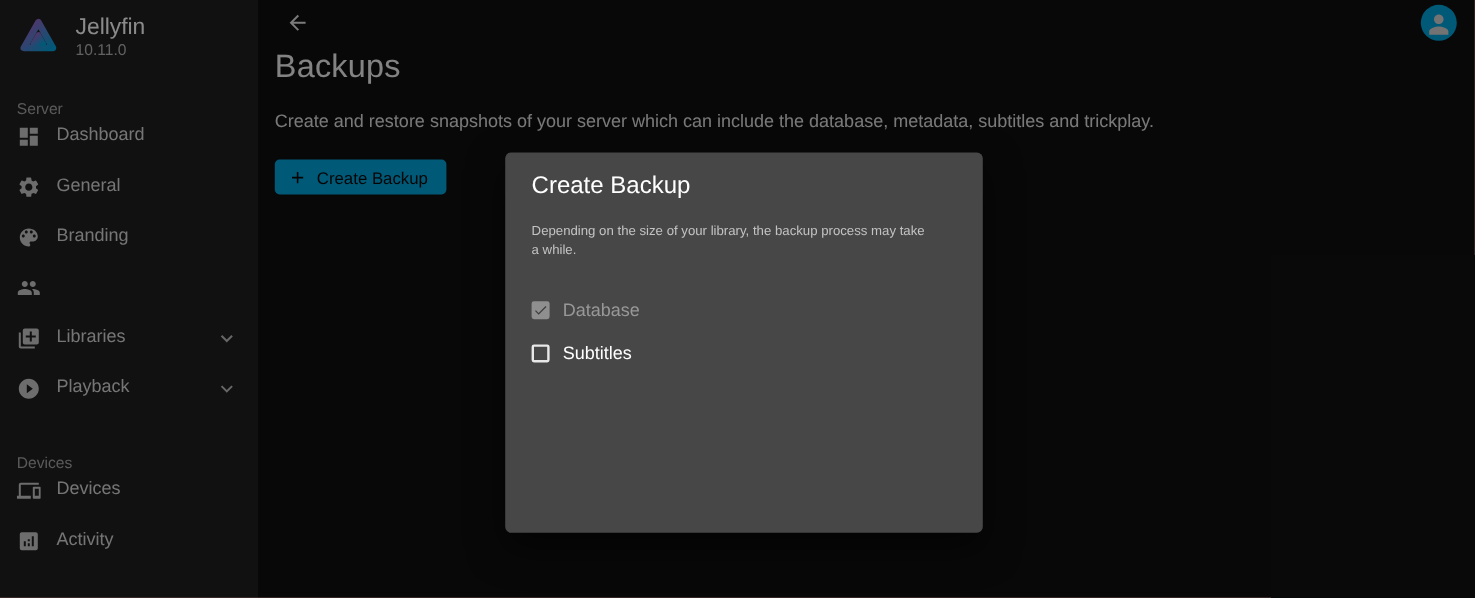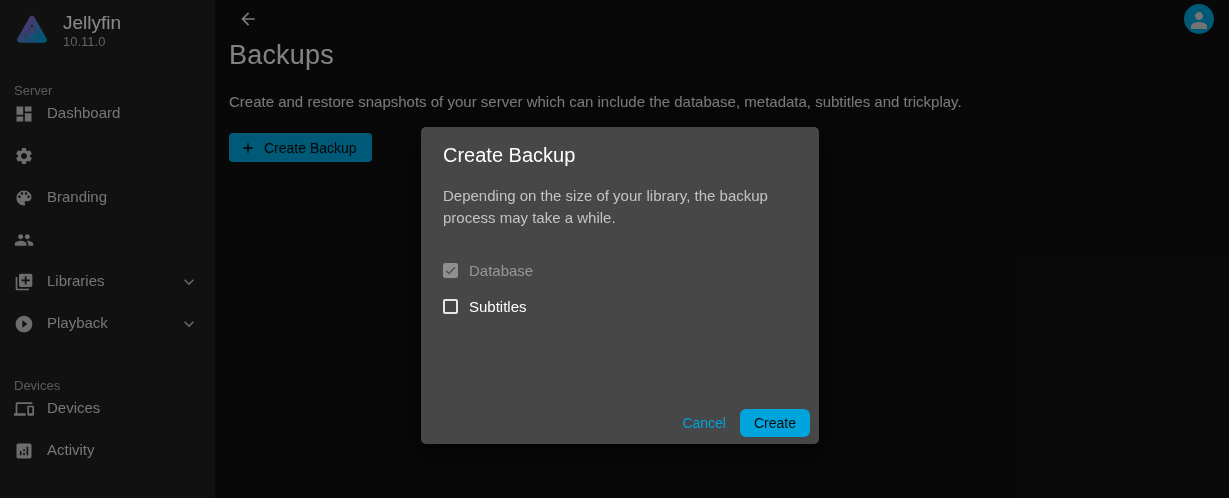--- a/index.html
+++ b/index.html
@@ -43,21 +43,21 @@
                 background:#00a4dc; border:none; cursor:pointer; z-index:2; overflow:hidden;
                 display:flex; align-items:center; justify-content:center; }
   .avatar-btn svg { width:24px; height:24px; fill:#d4d4d4; display:block; margin-top:2px; }
 
   
   .overlay { position:absolute; inset:0; background:rgba(0,0,0,0.46); z-index:5; }
   .dialog { position:absolute; left:421px; top:127px; width:398px; height:317px;
             background:#474747; border-radius:5px; z-index:10;
             box-shadow:0 12px 30px rgba(0,0,0,0.55); }
   .dialog-title { margin:17px 22px 0 22px; font-size:20px; font-weight:500; color:#ffffff; }
-  .dialog-desc { margin:18px 22px 0 22px; font-size:15px; line-height:1.47; color:#c3c3c3;
+  .dialog-desc { margin:18px 22px 0 22px; font-size:11px; line-height:1.47; color:#c3c3c3;
                  max-width:330px; }
   .check-list { margin:23px 22px 0 22px; }
   .check-row { display:flex; align-items:center; height:36px; cursor:pointer; }
   .checkbox { width:15px; height:15px; border:2px solid #e8e8e8; border-radius:2px;
               margin-right:11px; flex:0 0 auto; position:relative; background:transparent; }
   .check-row.disabled { cursor:default; }
   .check-row.disabled .checkbox { background:#8f8f8f; border-color:#8f8f8f; }
   .checkbox svg { position:absolute; left:-1px; top:-1px; width:13px; height:13px; display:none; }
   .check-row.checked .checkbox svg { display:block; }
   .check-label { font-size:15px; color:#ffffff; }
@@ -103,20 +103,21 @@
       </span>
       <span class="nav-label">Dashboard</span>
     </div>
 
     <div class="nav-item">
       <span class="nav-icon">
         <svg viewBox="0 0 24 24">
             <path d="M19.14 12.94c.04-.3.06-.61.06-.94 0-.32-.02-.64-.07-.94l2.03-1.58a.49.49 0 0 0 .12-.61l-1.92-3.32a.488.488 0 0 0-.59-.22l-2.39.96c-.5-.38-1.03-.7-1.62-.94l-.36-2.54a.468.468 0 0 0-.48-.41h-3.84c-.24 0-.43.17-.47.41l-.36 2.54c-.59.24-1.13.57-1.62.94l-2.39-.96c-.22-.08-.47 0-.59.22L2.74 8.87c-.12.21-.08.47.12.61l2.03 1.58c-.05.3-.09.63-.09.94s.02.64.07.94l-2.03 1.58a.49.49 0 0 0-.12.61l1.92 3.32c.12.22.37.29.59.22l2.39-.96c.5.38 1.03.7 1.62.94l.36 2.54c.05.24.24.41.48.41h3.84c.24 0 .44-.17.47-.41l.36-2.54c.59-.24 1.13-.56 1.62-.94l2.39.96c.22.08.47 0 .59-.22l1.92-3.32c.12-.22.07-.47-.12-.61l-2.01-1.58zM12 15.6c-1.98 0-3.6-1.62-3.6-3.6s1.62-3.6 3.6-3.6 3.6 1.62 3.6 3.6-1.62 3.6-3.6 3.6z"></path>
           </svg>
       </span>
+      <span class="nav-label">General</span>
     </div>
 
     <div class="nav-item">
       <span class="nav-icon">
         <svg viewBox="0 0 24 24">
             <path d="M12 3c-4.97 0-9 4.03-9 9s4.03 9 9 9c.83 0 1.5-.67 1.5-1.5 0-.39-.15-.74-.39-1.01-.23-.26-.38-.61-.38-.99 0-.83.67-1.5 1.5-1.5H16c2.76 0 5-2.24 5-5 0-4.42-4.03-8-9-8zm-5.5 9c-.83 0-1.5-.67-1.5-1.5S5.67 9 6.5 9 8 9.67 8 10.5 7.33 12 6.5 12zm3-4C8.67 8 8 7.33 8 6.5S8.67 5 9.5 5s1.5.67 1.5 1.5S10.33 8 9.5 8zm5 0c-.83 0-1.5-.67-1.5-1.5S13.67 5 14.5 5s1.5.67 1.5 1.5S15.33 8 14.5 8zm3 4c-.83 0-1.5-.67-1.5-1.5S16.67 9 17.5 9s1.5.67 1.5 1.5-.67 1.5-1.5 1.5z"></path>
           </svg>
       </span>
       <span class="nav-label">Branding</span>
     </div>
@@ -216,19 +217,15 @@
             </svg>
         </span>
         <span class="check-label">Database</span>
       </div>
       <div class="check-row" aria-checked="false">
         <span class="checkbox"></span>
         <span class="check-label">Subtitles</span>
       </div>
     </div>
 
-    <div class="dialog-footer">
-      <button class="cancel-btn">Cancel</button>
-      <button class="create-btn">Create</button>
-    </div>
   </div>
 
 </div>
 
 </body></html>

